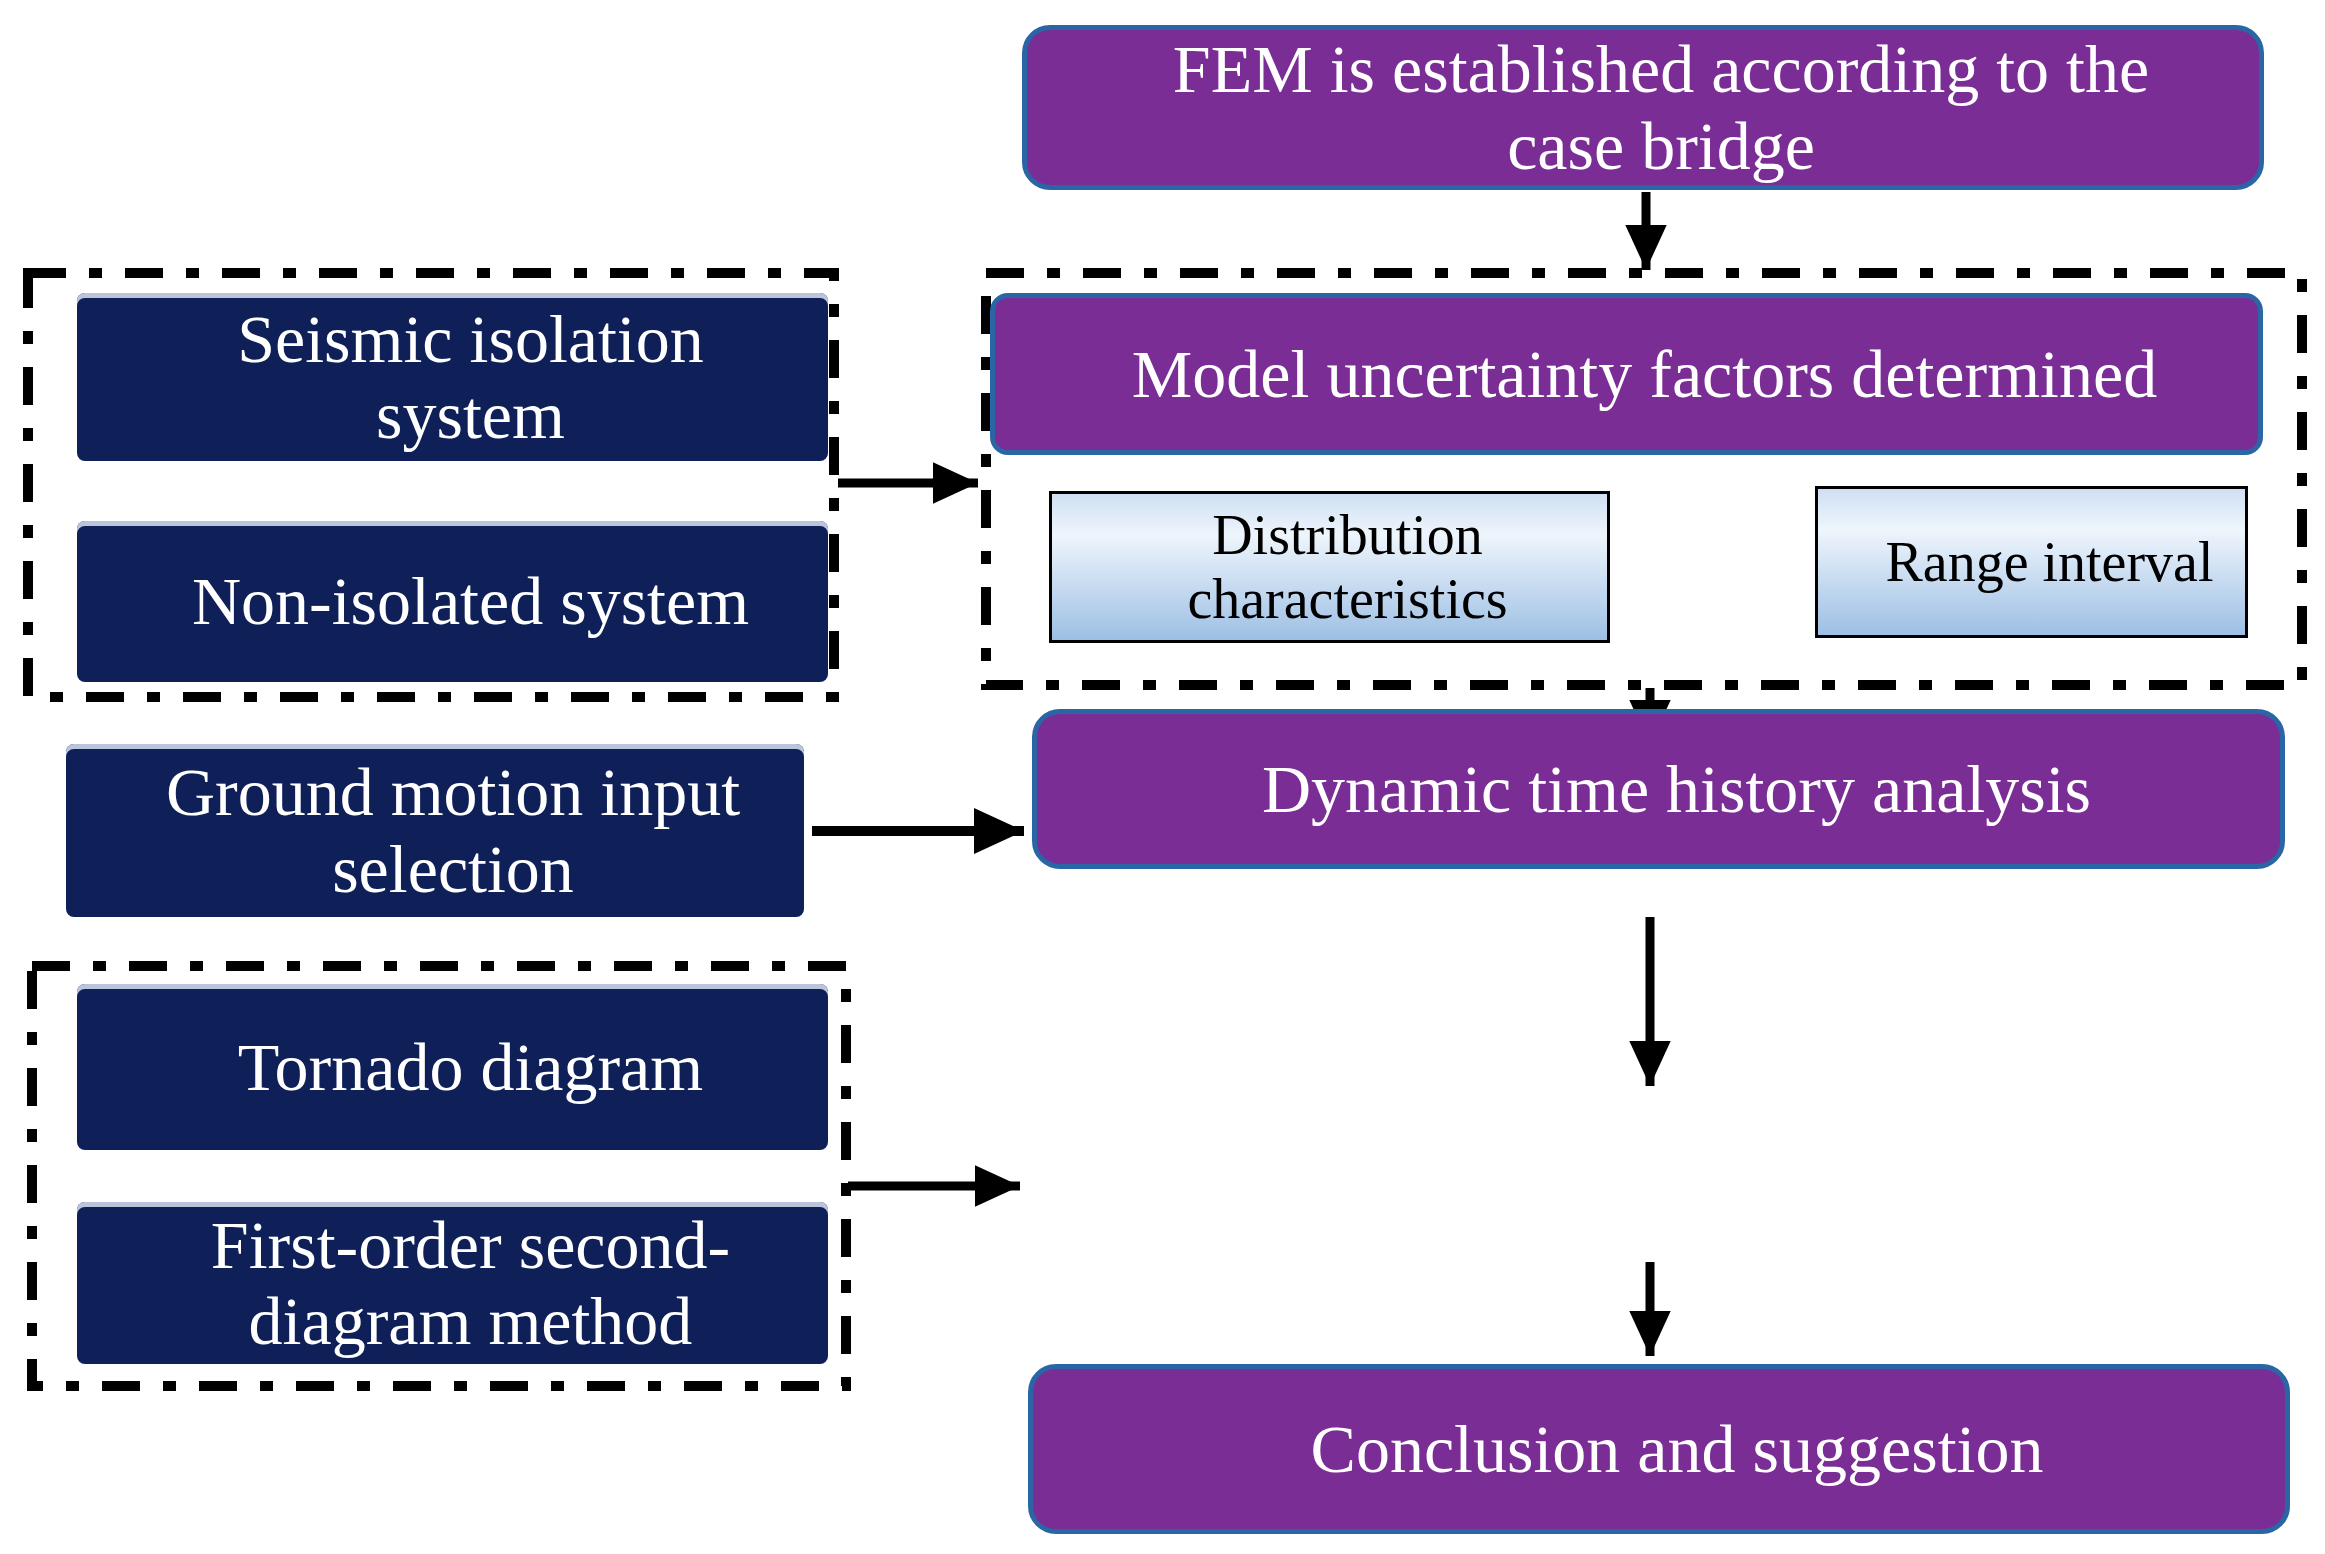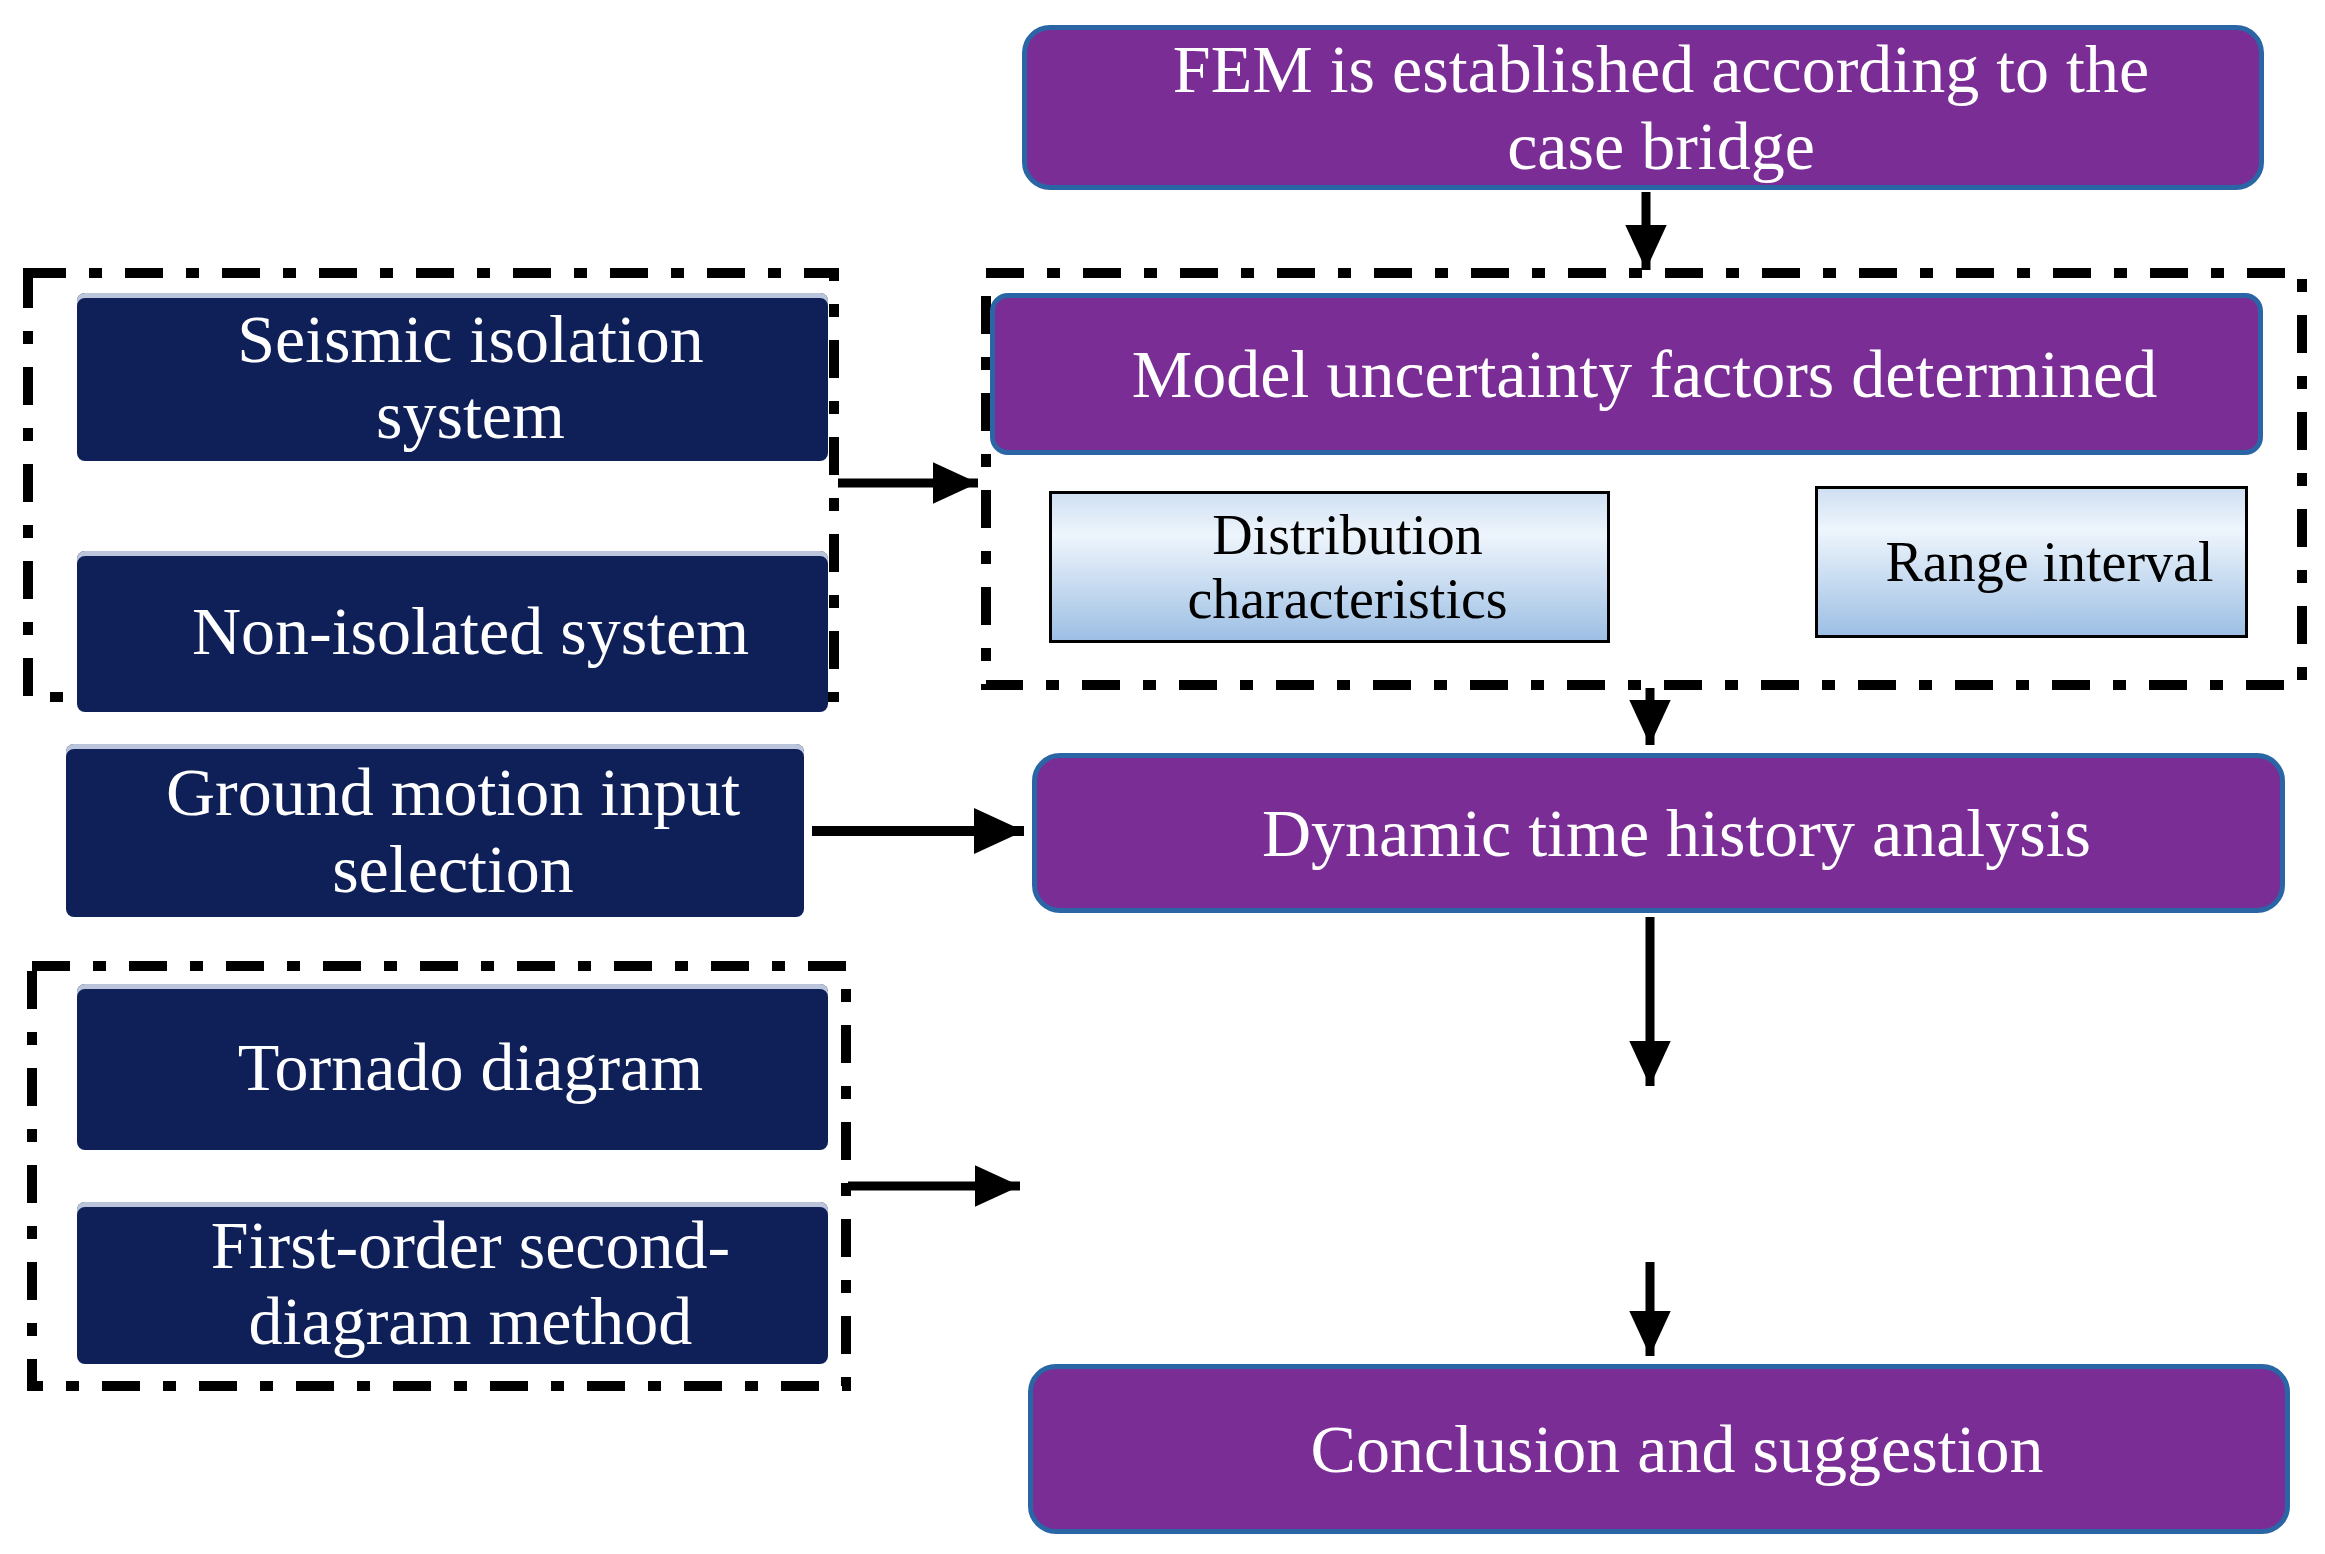--- a/index.html
+++ b/index.html
@@ -52,23 +52,23 @@
     font-size: 56px;
     line-height: 1.15;
   }
 
   
   #node-fem           { left: 1022px; top: 25px;   width: 1242px; height: 165px; }
   #node-model         { left: 990px;  top: 293px;  width: 1273px; height: 162px; border-radius: 18px; }
   #node-distribution  { left: 1049px; top: 491px;  width: 561px;  height: 152px; }
   #node-range         { left: 1815px; top: 486px;  width: 433px;  height: 152px; }
   #node-seismic       { left: 77px;   top: 293px;  width: 751px;  height: 168px; }
-  #node-nonisolated   { left: 77px;   top: 521px;  width: 751px;  height: 161px; margin-top: 30px; }
+  #node-nonisolated   { left: 77px;   top: 521px;  width: 751px;  height: 161px; }
   #node-ground        { left: 66px;   top: 744px;  width: 738px;  height: 173px; }
-  #node-dynamic       { left: 1032px; top: 753px;  width: 1253px; height: 160px; }
+  #node-dynamic       { left: 1032px; top: 709px;  width: 1253px; height: 160px; }
   #node-tornado       { left: 77px;   top: 984px;  width: 751px;  height: 166px; }
   #node-firstorder    { left: 77px;   top: 1202px; width: 751px;  height: 162px; }
   #node-screening     { left: 1028px; top: 1094px; width: 1262px; height: 166px; }
   #node-conclusion    { left: 1028px; top: 1364px; width: 1262px; height: 170px; }
 </style>
 </head>
 <body>
 
 <div class="canvas">
 

